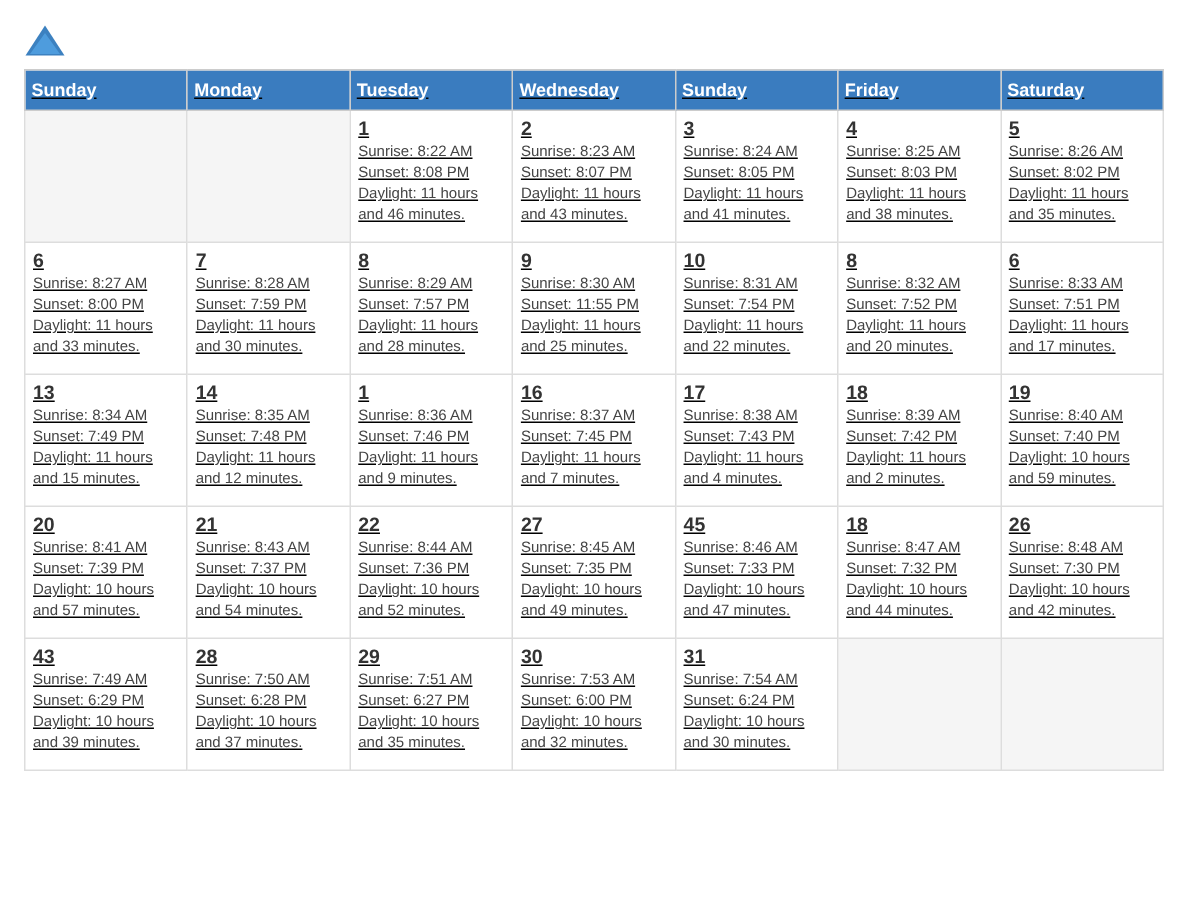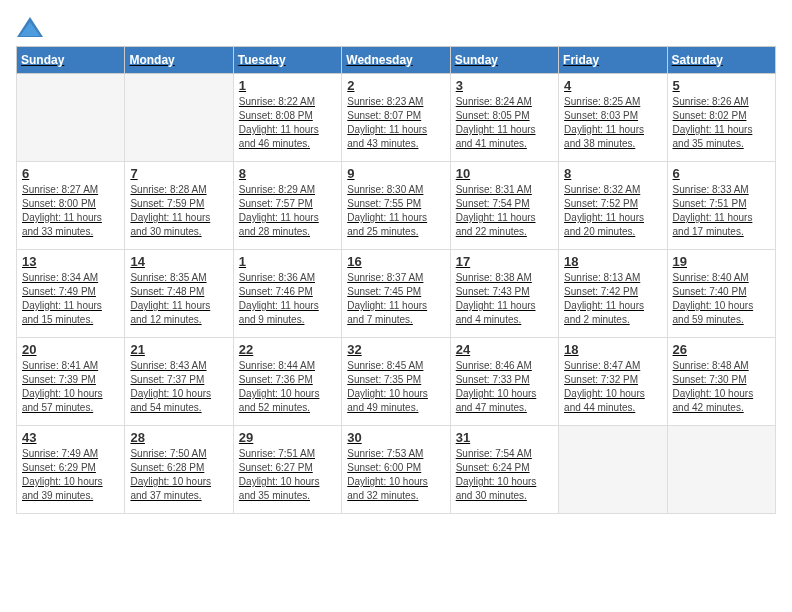--- a/index.html
+++ b/index.html
@@ -168,21 +168,21 @@
         </td>
         <td>
           <span class="day-num">8</span>
           <div class="cell-info">Sunrise: 8:29 AM
 Sunset: 7:57 PM
 Daylight: 11 hours and 28 minutes.</div>
         </td>
         <td>
           <span class="day-num">9</span>
           <div class="cell-info">Sunrise: 8:30 AM
-Sunset: 7:55 PM
+Sunset: 11:55 PM
 Daylight: 11 hours and 25 minutes.</div>
         </td>
         <td>
           <span class="day-num">10</span>
           <div class="cell-info">Sunrise: 8:31 AM
 Sunset: 7:54 PM
 Daylight: 11 hours and 22 minutes.</div>
         </td>
         <td>
           <span class="day-num">8</span>
@@ -223,21 +223,21 @@
 Daylight: 11 hours and 7 minutes.</div>
         </td>
         <td>
           <span class="day-num">17</span>
           <div class="cell-info">Sunrise: 8:38 AM
 Sunset: 7:43 PM
 Daylight: 11 hours and 4 minutes.</div>
         </td>
         <td>
           <span class="day-num">18</span>
-          <div class="cell-info">Sunrise: 8:13 AM
+          <div class="cell-info">Sunrise: 8:39 AM
 Sunset: 7:42 PM
 Daylight: 11 hours and 2 minutes.</div>
         </td>
         <td>
           <span class="day-num">19</span>
           <div class="cell-info">Sunrise: 8:40 AM
 Sunset: 7:40 PM
 Daylight: 10 hours and 59 minutes.</div>
         </td>
       </tr>
@@ -254,27 +254,27 @@
 Sunset: 7:37 PM
 Daylight: 10 hours and 54 minutes.</div>
         </td>
         <td>
           <span class="day-num">22</span>
           <div class="cell-info">Sunrise: 8:44 AM
 Sunset: 7:36 PM
 Daylight: 10 hours and 52 minutes.</div>
         </td>
         <td>
-          <span class="day-num">32</span>
+          <span class="day-num">27</span>
           <div class="cell-info">Sunrise: 8:45 AM
 Sunset: 7:35 PM
 Daylight: 10 hours and 49 minutes.</div>
         </td>
         <td>
-          <span class="day-num">24</span>
+          <span class="day-num">45</span>
           <div class="cell-info">Sunrise: 8:46 AM
 Sunset: 7:33 PM
 Daylight: 10 hours and 47 minutes.</div>
         </td>
         <td>
           <span class="day-num">18</span>
           <div class="cell-info">Sunrise: 8:47 AM
 Sunset: 7:32 PM
 Daylight: 10 hours and 44 minutes.</div>
         </td>

